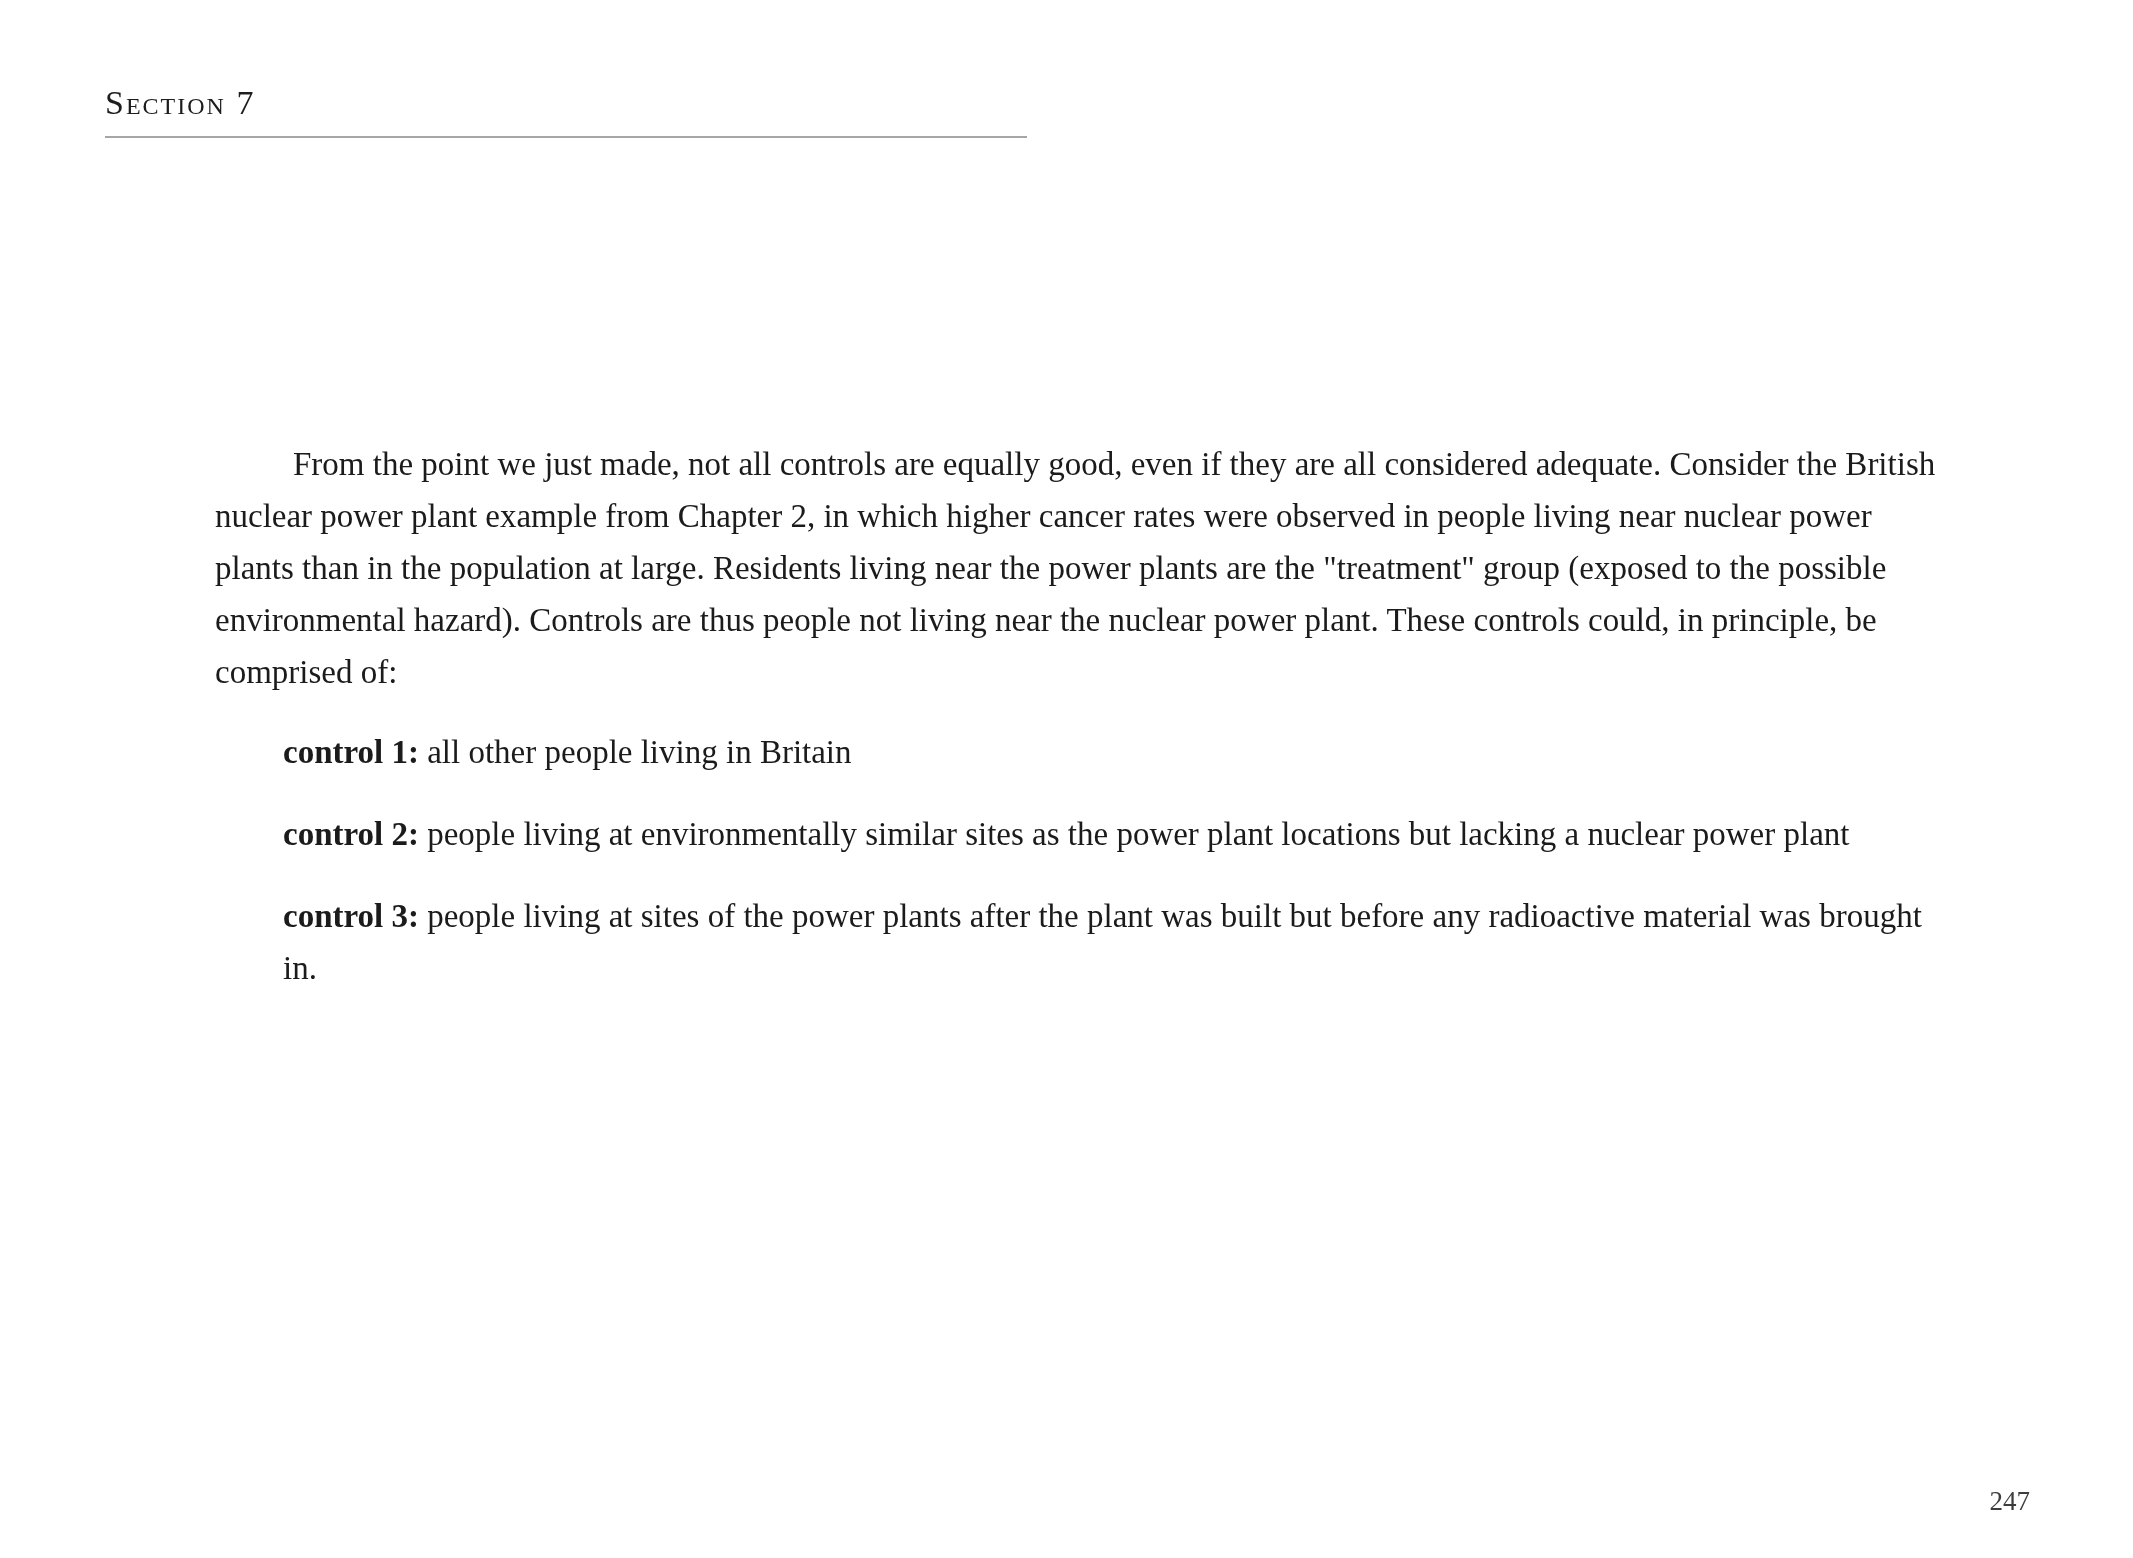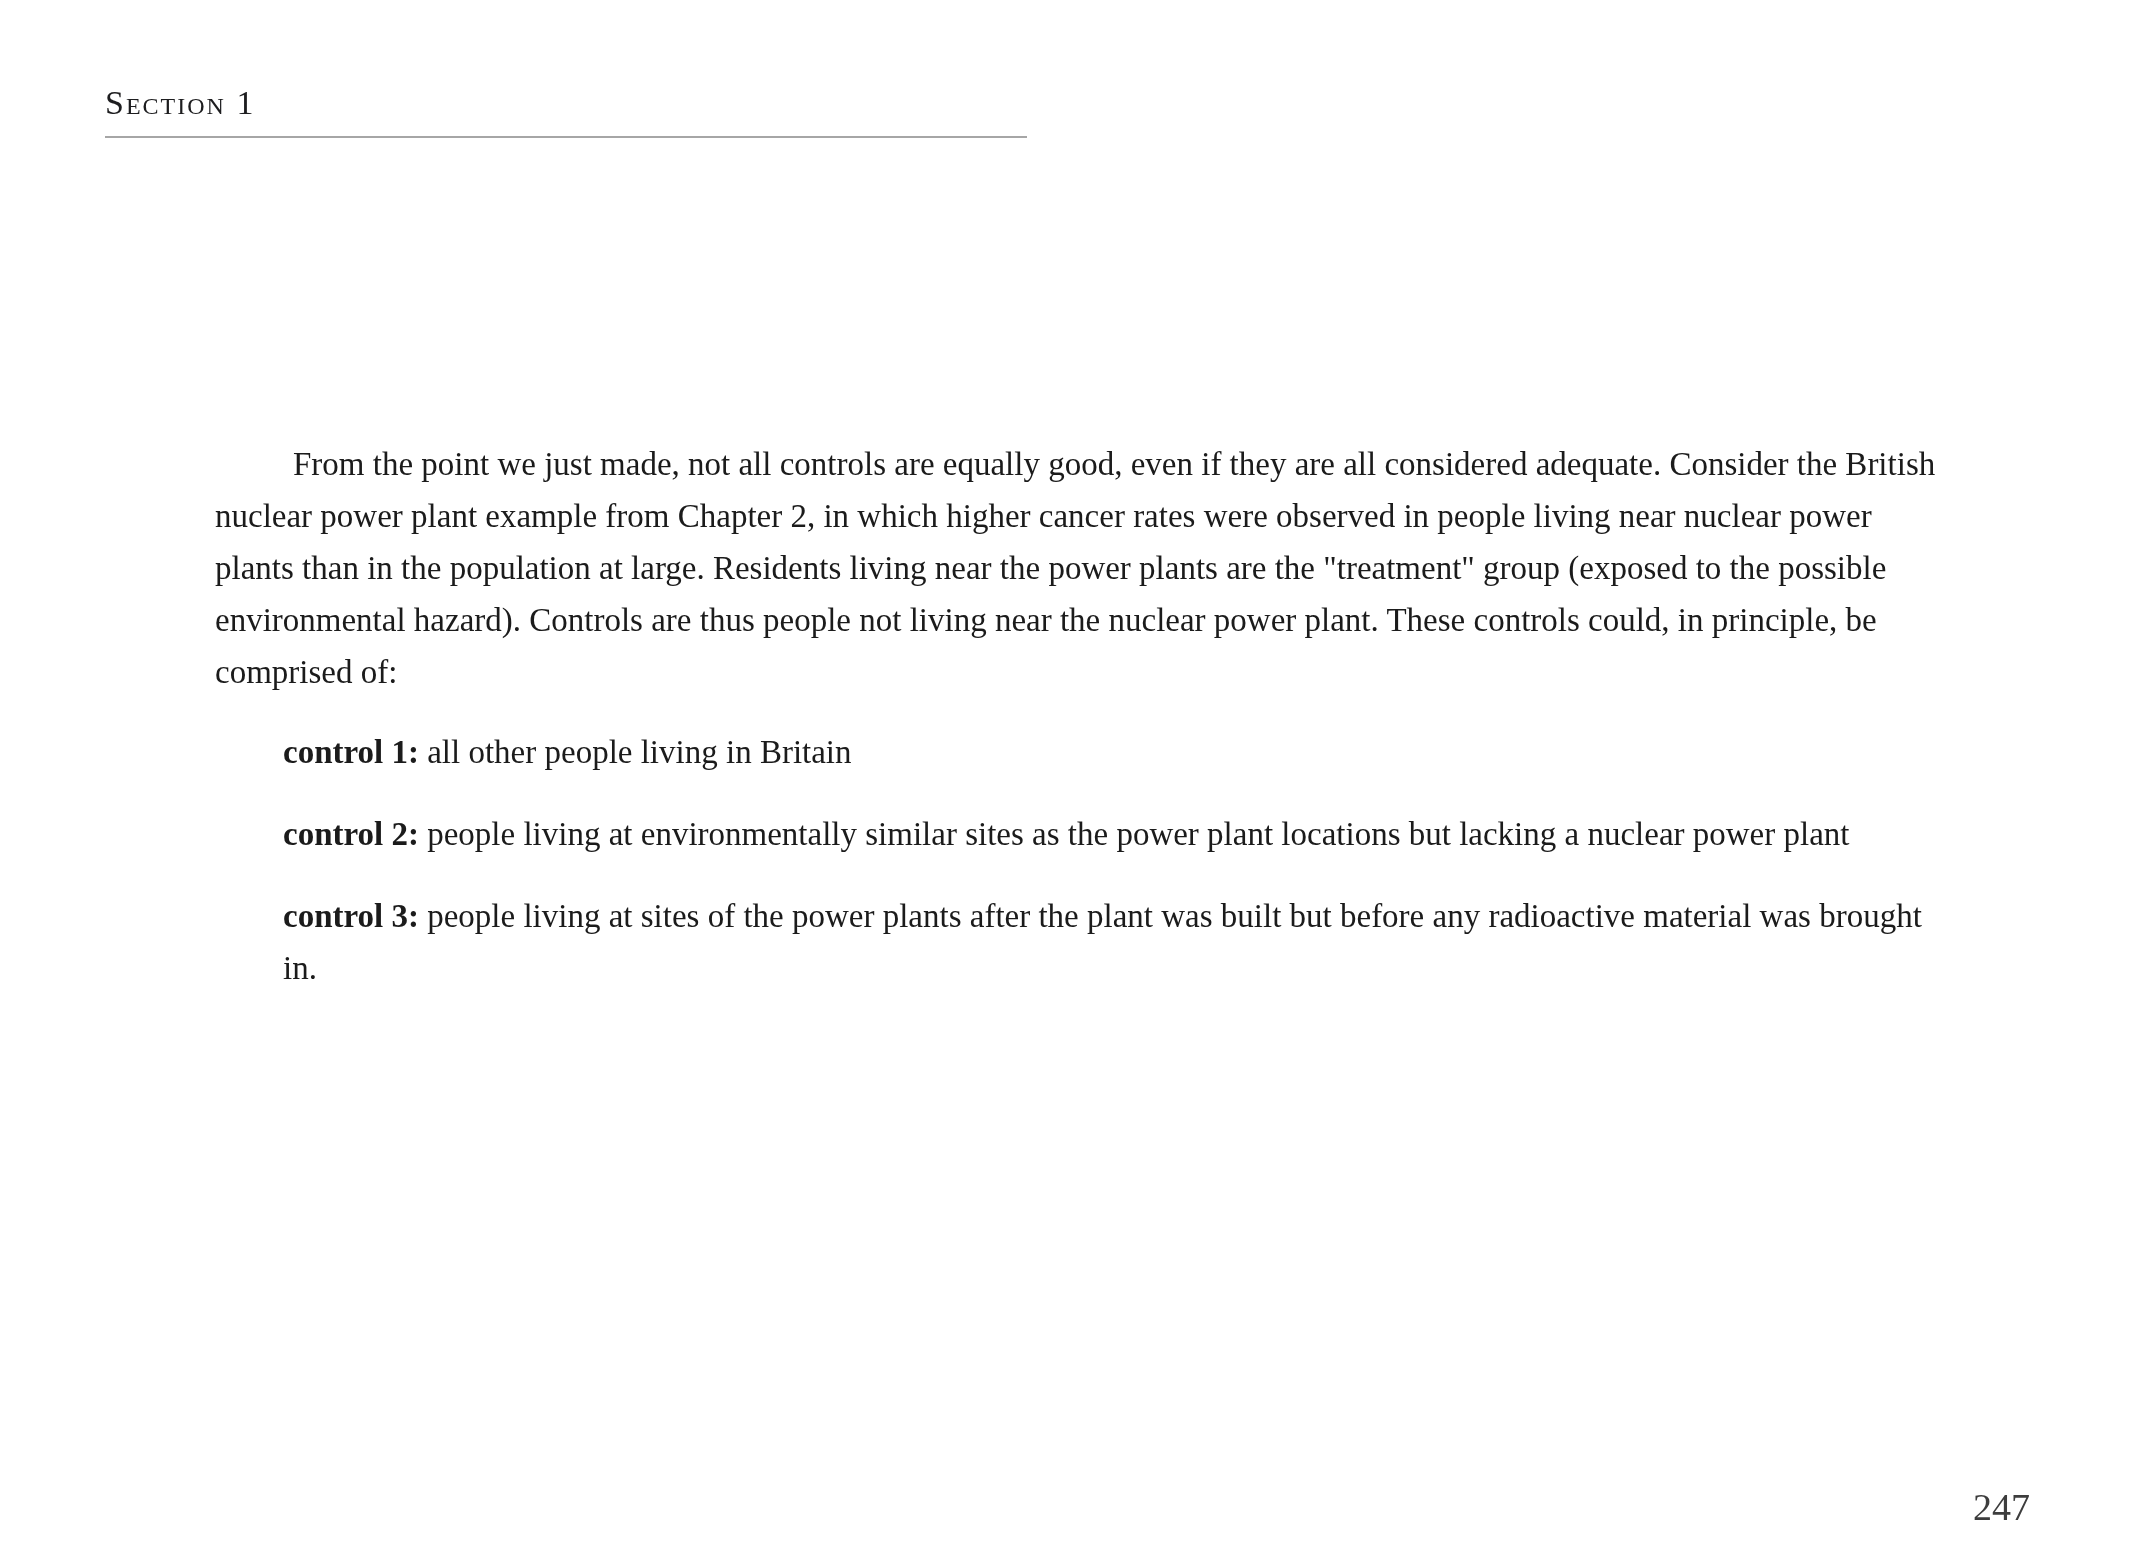--- a/index.html
+++ b/index.html
@@ -62,31 +62,31 @@
     margin: 0 0 30px 0;
     padding-left: 68px;
   }
   .control-label {
     font-weight: 700;
   }
   .page-number {
     position: absolute;
     top: 1488px;
     right: 103px;
-    font-size: 38px;
+    font-size: 27px;
     color: #3d3d3d;
     line-height: 1;
   }
 </style>
 </head>
 <body>
 
 <div class="page">
 
-  <div class="kicker">Section 1</div>
+  <div class="kicker">Section 7</div>
 
   <div class="header-rule"></div>
 
 
   <div class="body-column">
 
     <p class="lead-paragraph">From the point we just made, not all controls are equally good, even if they are all considered adequate. Consider the British nuclear power plant example from Chapter 2, in which higher cancer rates were observed in people living near nuclear power plants than in the population at large. Residents living near the power plants are the "treatment" group (exposed to the possible environmental hazard). Controls are thus people not living near the nuclear power plant. These controls could, in principle, be comprised of:</p>
 
     <div>
 

